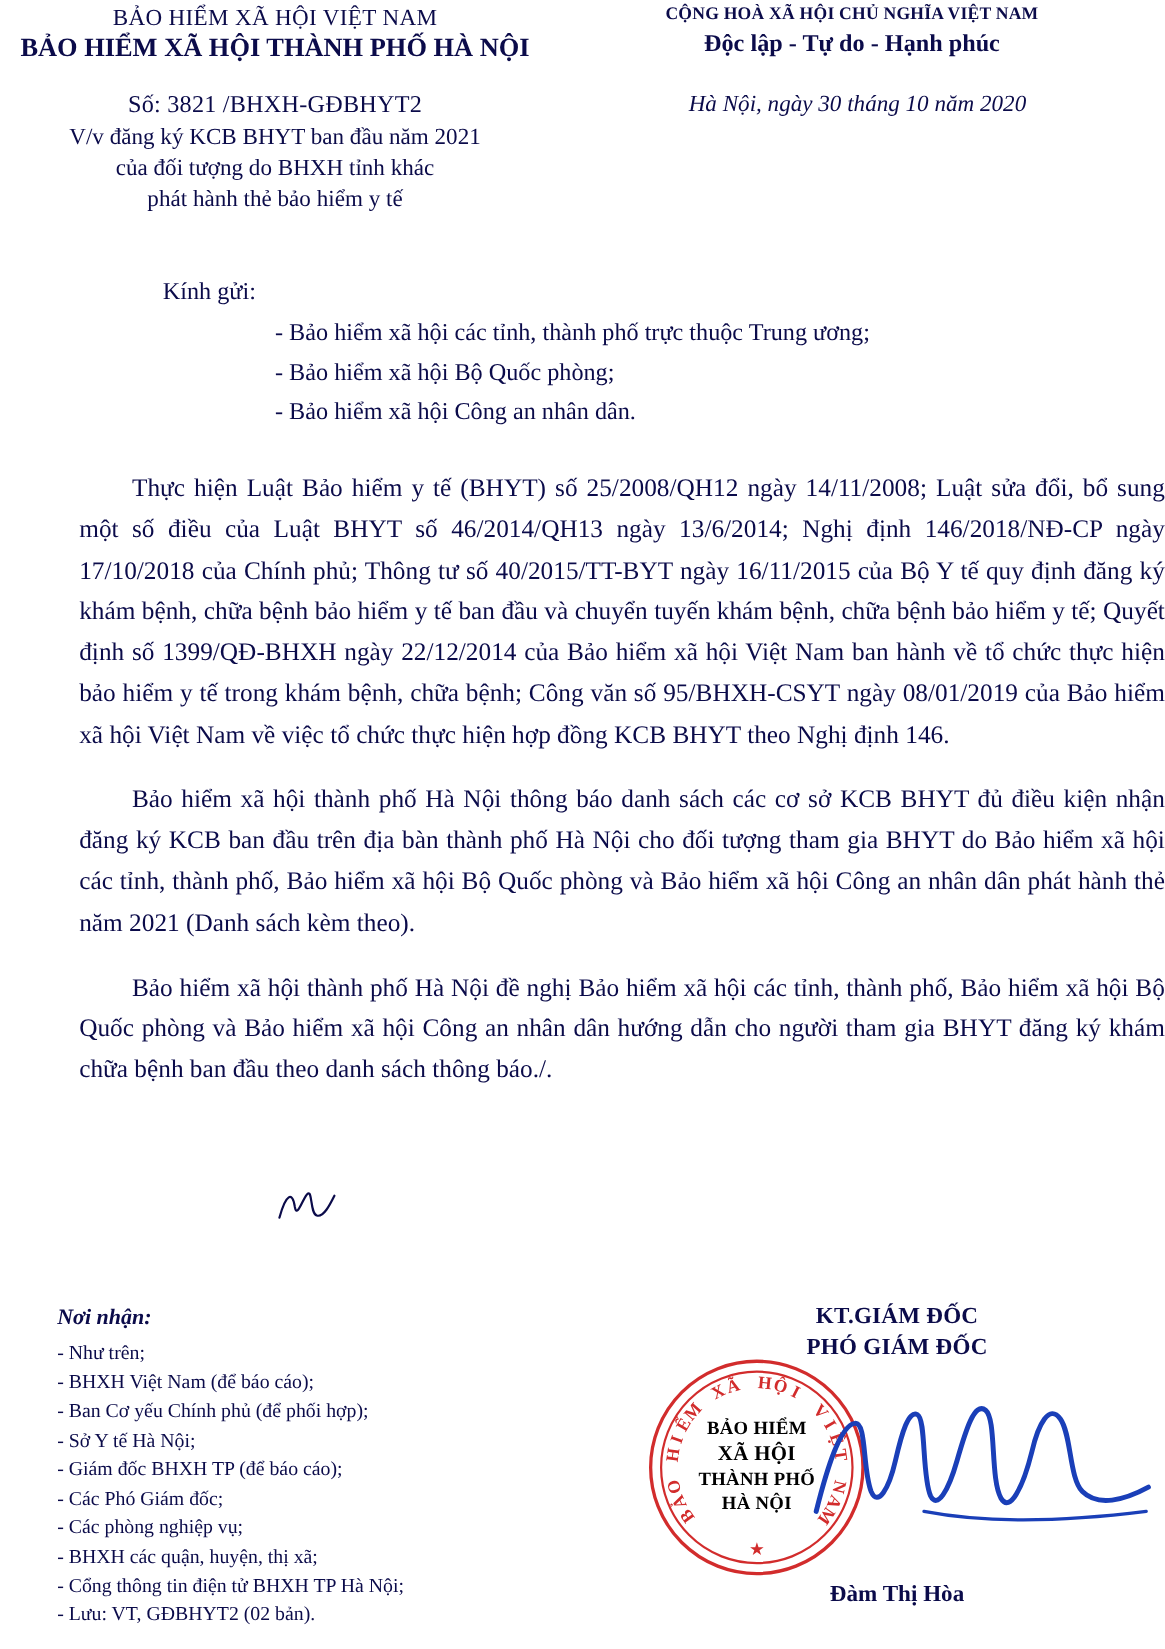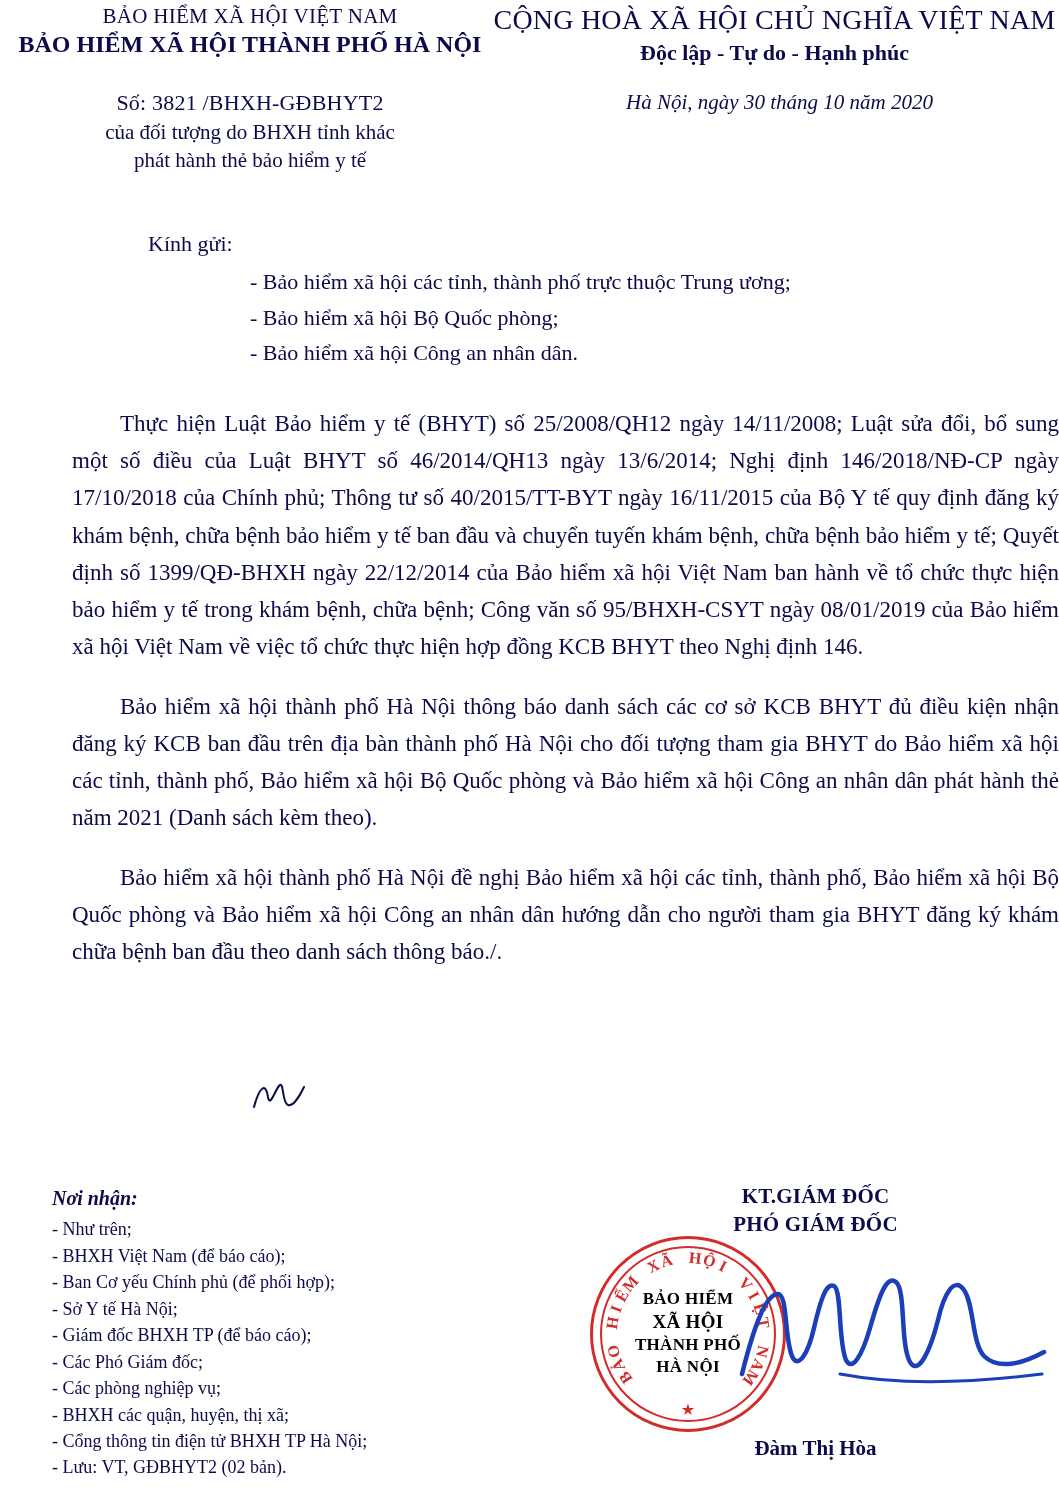--- a/index.html
+++ b/index.html
@@ -41,22 +41,22 @@
     font-size: 21px;
     letter-spacing: 0.3px;
     font-weight: 400;
   }
   .org-line2 {
     font-size: 24px;
     font-weight: bold;
     margin-top: 2px;
   }
   .nation-line1 {
-    font-size: 28px;
-    font-weight: normal;
+    font-size: 16px;
+    font-weight: bold;
     letter-spacing: 0.2px;
   }
   .nation-line2 {
     font-size: 22px;
     font-weight: bold;
     margin-top: 4px;
   }
 
   
   .meta {
@@ -242,20 +242,21 @@
     </div>
     <div class="header-right">
       <div class="nation-line1">CỘNG HOÀ XÃ HỘI CHỦ NGHĨA VIỆT NAM</div>
       <div class="nation-line2">Độc lập - Tự do - Hạnh phúc</div>
     </div>
   </div>
 
   <div class="meta">
     <div class="meta-left">
       <div class="so">Số: 3821  /BHXH-GĐBHYT2</div>
+      <div>V/v đăng ký KCB BHYT ban đầu năm 2021</div>
       <div>của đối tượng do BHXH tỉnh khác</div>
       <div>phát hành thẻ bảo hiểm y tế</div>
     </div>
     <div class="meta-right">Hà Nội, ngày 30  tháng 10 năm  2020</div>
   </div>
 
   <div class="recipients">
     <div class="kinh-gui">Kính gửi:</div>
     <div class="r-item">- Bảo hiểm xã hội các tỉnh, thành phố trực thuộc Trung ương;</div>
     <div class="r-item">- Bảo hiểm xã hội Bộ Quốc phòng;</div>

